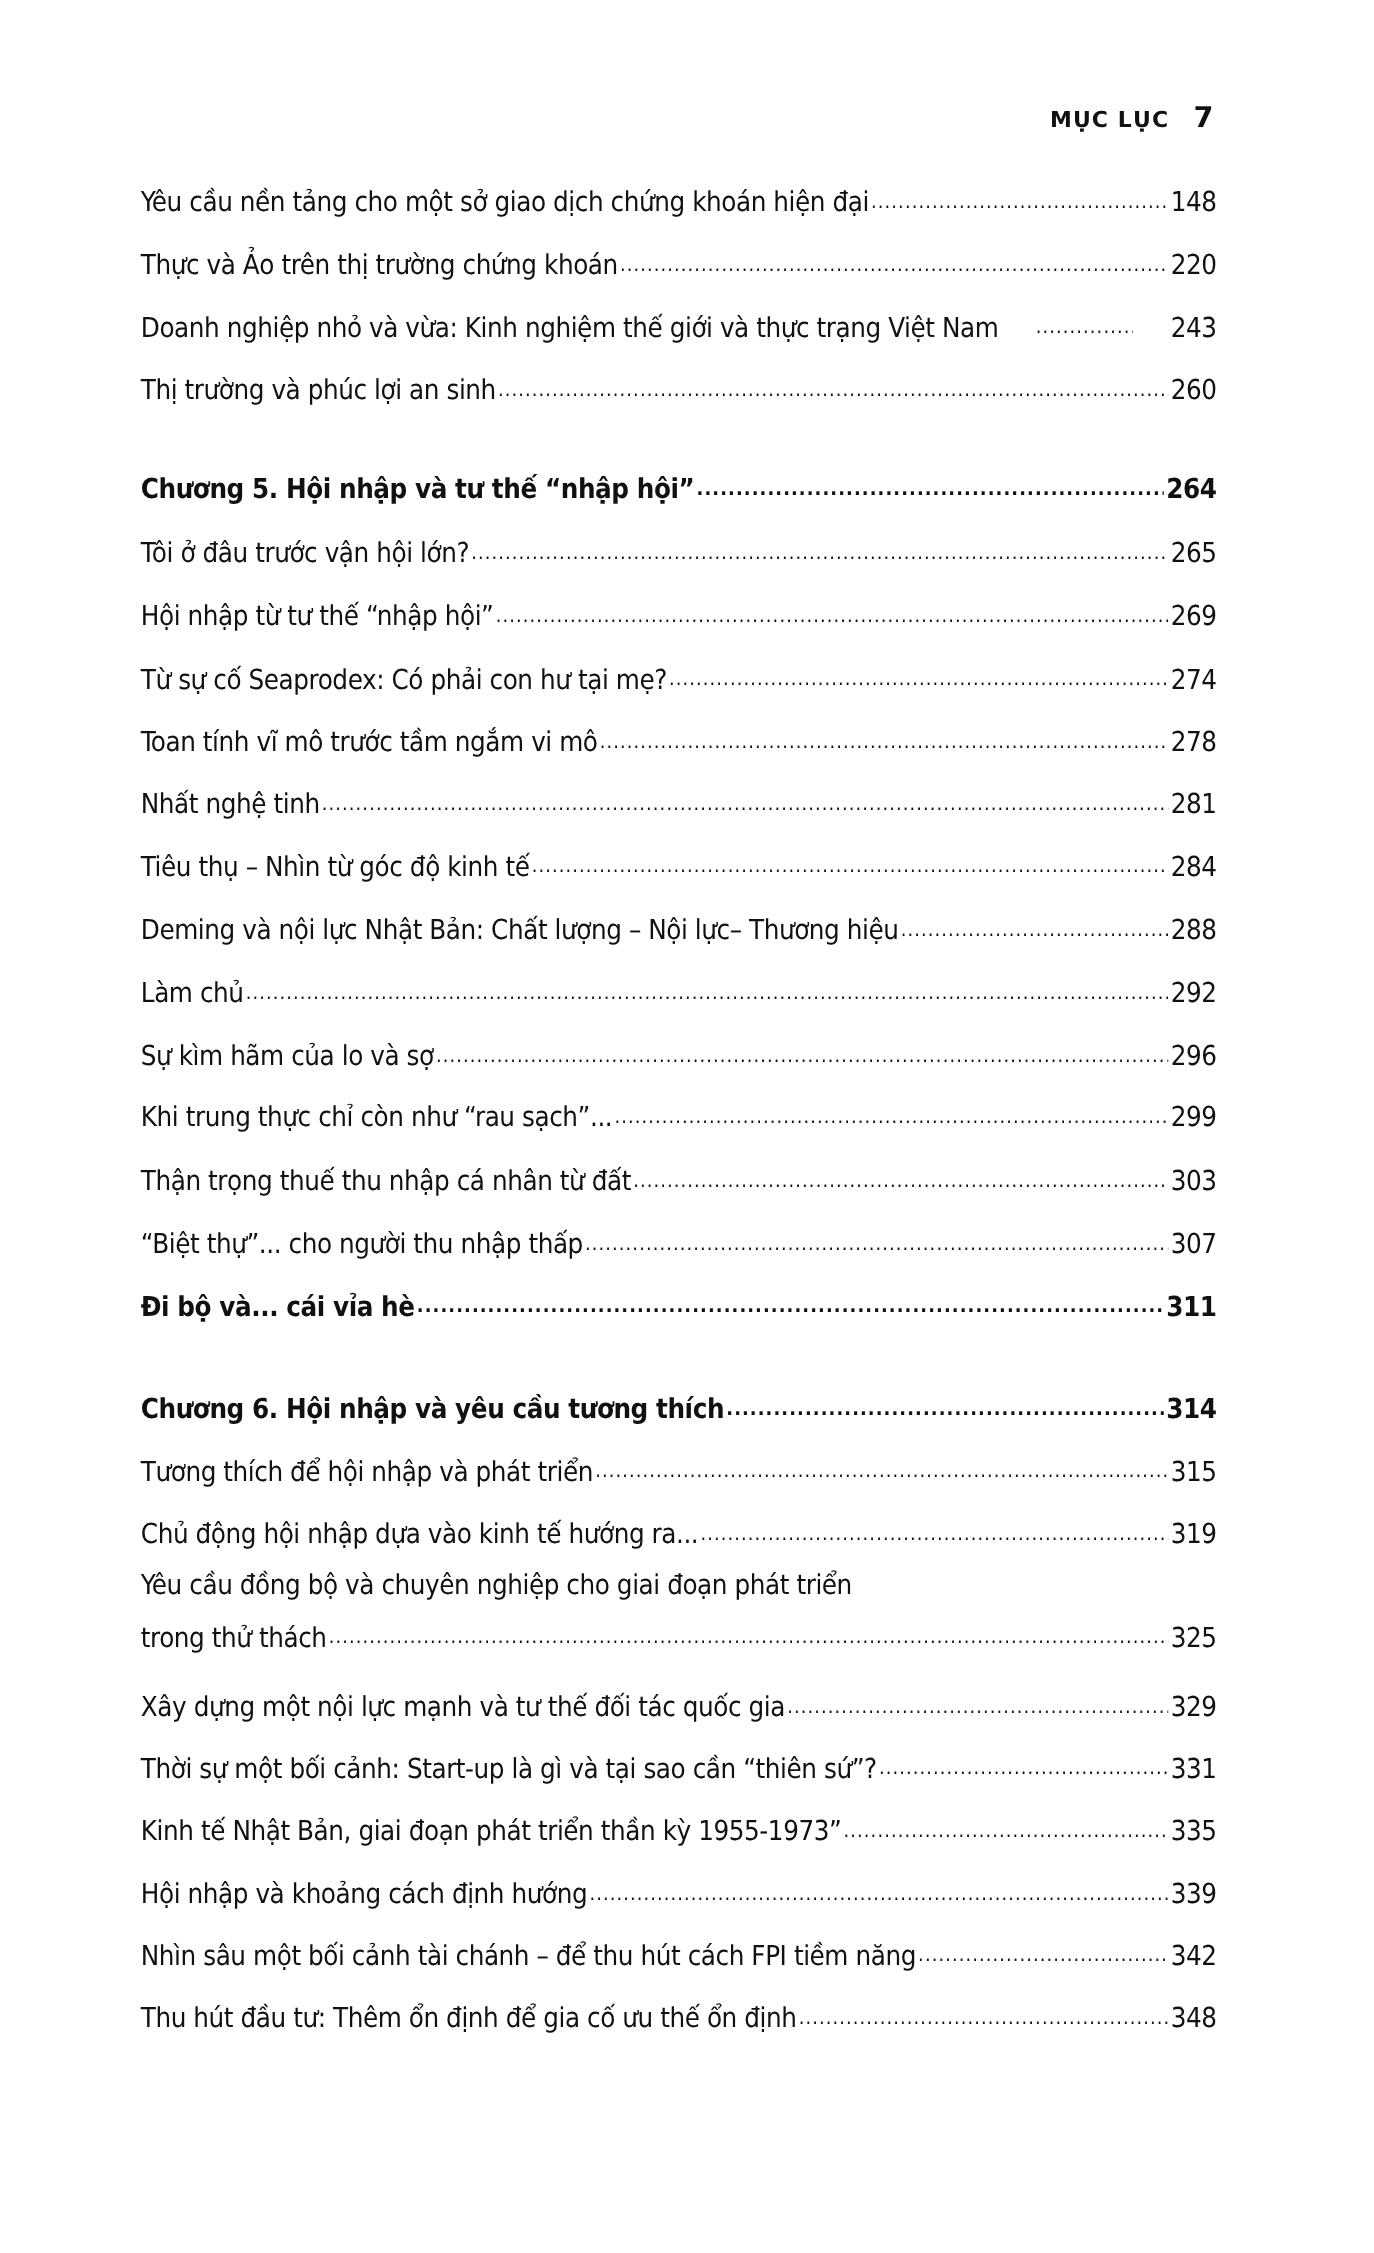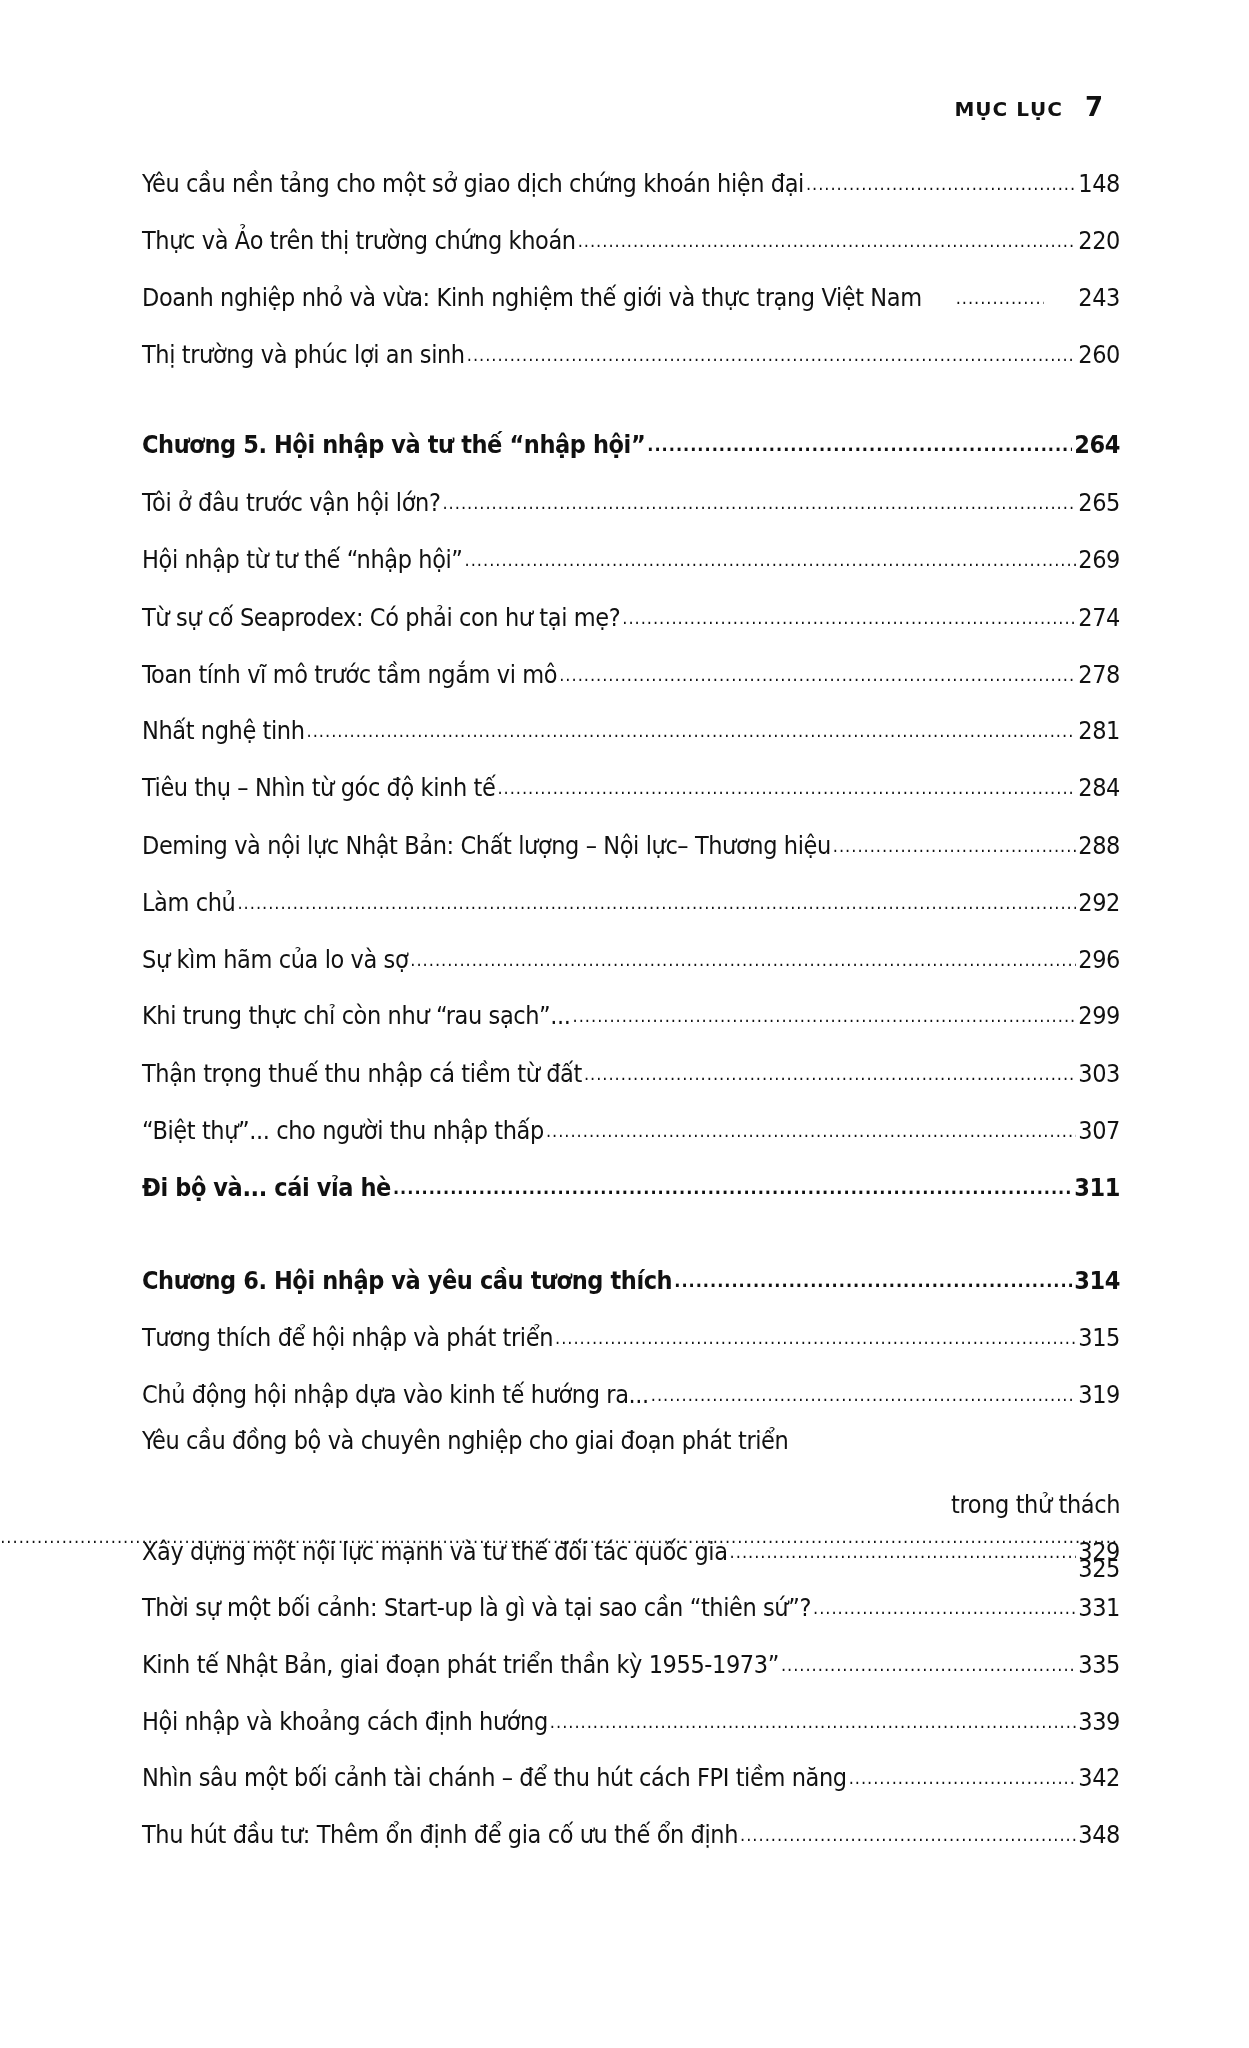--- a/index.html
+++ b/index.html
@@ -11,39 +11,39 @@
     font-family: "DejaVu Sans", sans-serif;
     color: #111111;
   }
   .header {
     position: absolute; top: 92px; right: 145px;
     font-size: 20px; font-weight: bold; letter-spacing: 1px;
   }
   .header .pg { margin-left: 22px; font-size: 26px; }
   .toc { position: absolute; left: 128px; width: 978px; }
   .entry {
-    position: absolute; left: 14px; width: 978px;
+    position: absolute; left: 0; width: 978px;
     display: flex; align-items: flex-end;
     font-size: 25px; line-height: 32px;
     font-stretch: condensed;
     letter-spacing: -0.4px;
   }
   .entry .title { white-space: nowrap; }
   .entry .dots {
     flex: 1; overflow: hidden; white-space: nowrap;
     margin: 0 2px; letter-spacing: 1px; font-size: 18px;
   }
   .entry .dots::before {
     content: "....................................................................................................................................................................................................................";
   }
   .entry .page { white-space: nowrap; }
   .entry.chapter { font-weight: bold; }
   .entry.multi { display: block; }
   .entry.multi .line1 { display: block; white-space: nowrap; }
-  .entry.multi .line2 { display: flex; align-items: flex-end; margin-top: 32px; flex-direction: column; }
+  .entry.multi .line2 { display: flex; align-items: center; margin-top: 16px; }
 </style>
 </head>
 <body>
 
 <div class="header">
   <span>MỤC LỤC</span><span class="pg">7</span>
 </div>
 
 <div class="toc" id="toc">
     <div class="entry" style="top: 168px;">
@@ -115,21 +115,21 @@
       <span class="title">Sự kìm hãm của lo và sợ</span>
       <span class="dots"></span>
       <span class="page">296</span>
     </div>
     <div class="entry" style="top: 1000px;">
       <span class="title">Khi trung thực chỉ còn như “rau sạch”...</span>
       <span class="dots"></span>
       <span class="page">299</span>
     </div>
     <div class="entry" style="top: 1058px;">
-      <span class="title">Thận trọng thuế thu nhập cá tiềm từ đất</span>
+      <span class="title">Thận trọng thuế thu nhập cá nhân từ đất</span>
       <span class="dots"></span>
       <span class="page">303</span>
     </div>
     <div class="entry" style="top: 1115px;">
       <span class="title">“Biệt thự”... cho người thu nhập thấp</span>
       <span class="dots"></span>
       <span class="page">307</span>
     </div>
     <div class="entry" style="top: 1172px; font-weight: bold;">
       <span class="title">Đi bộ và... cái vỉa hè</span>

